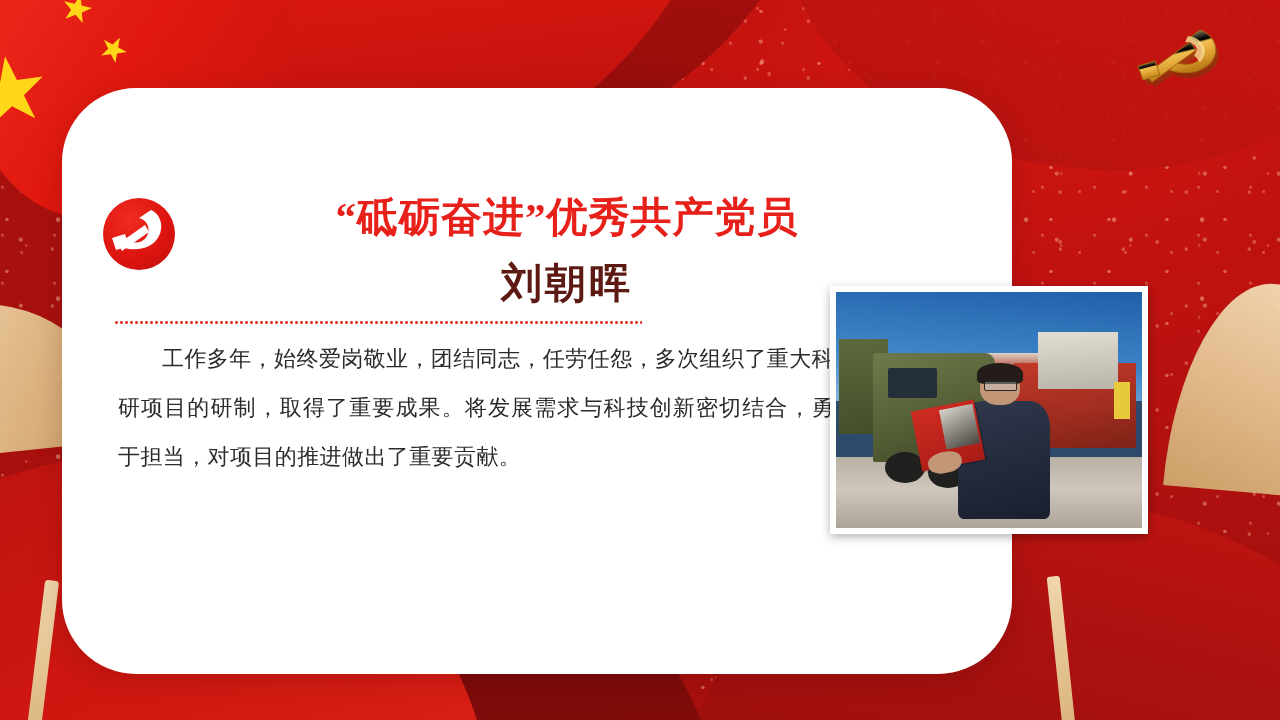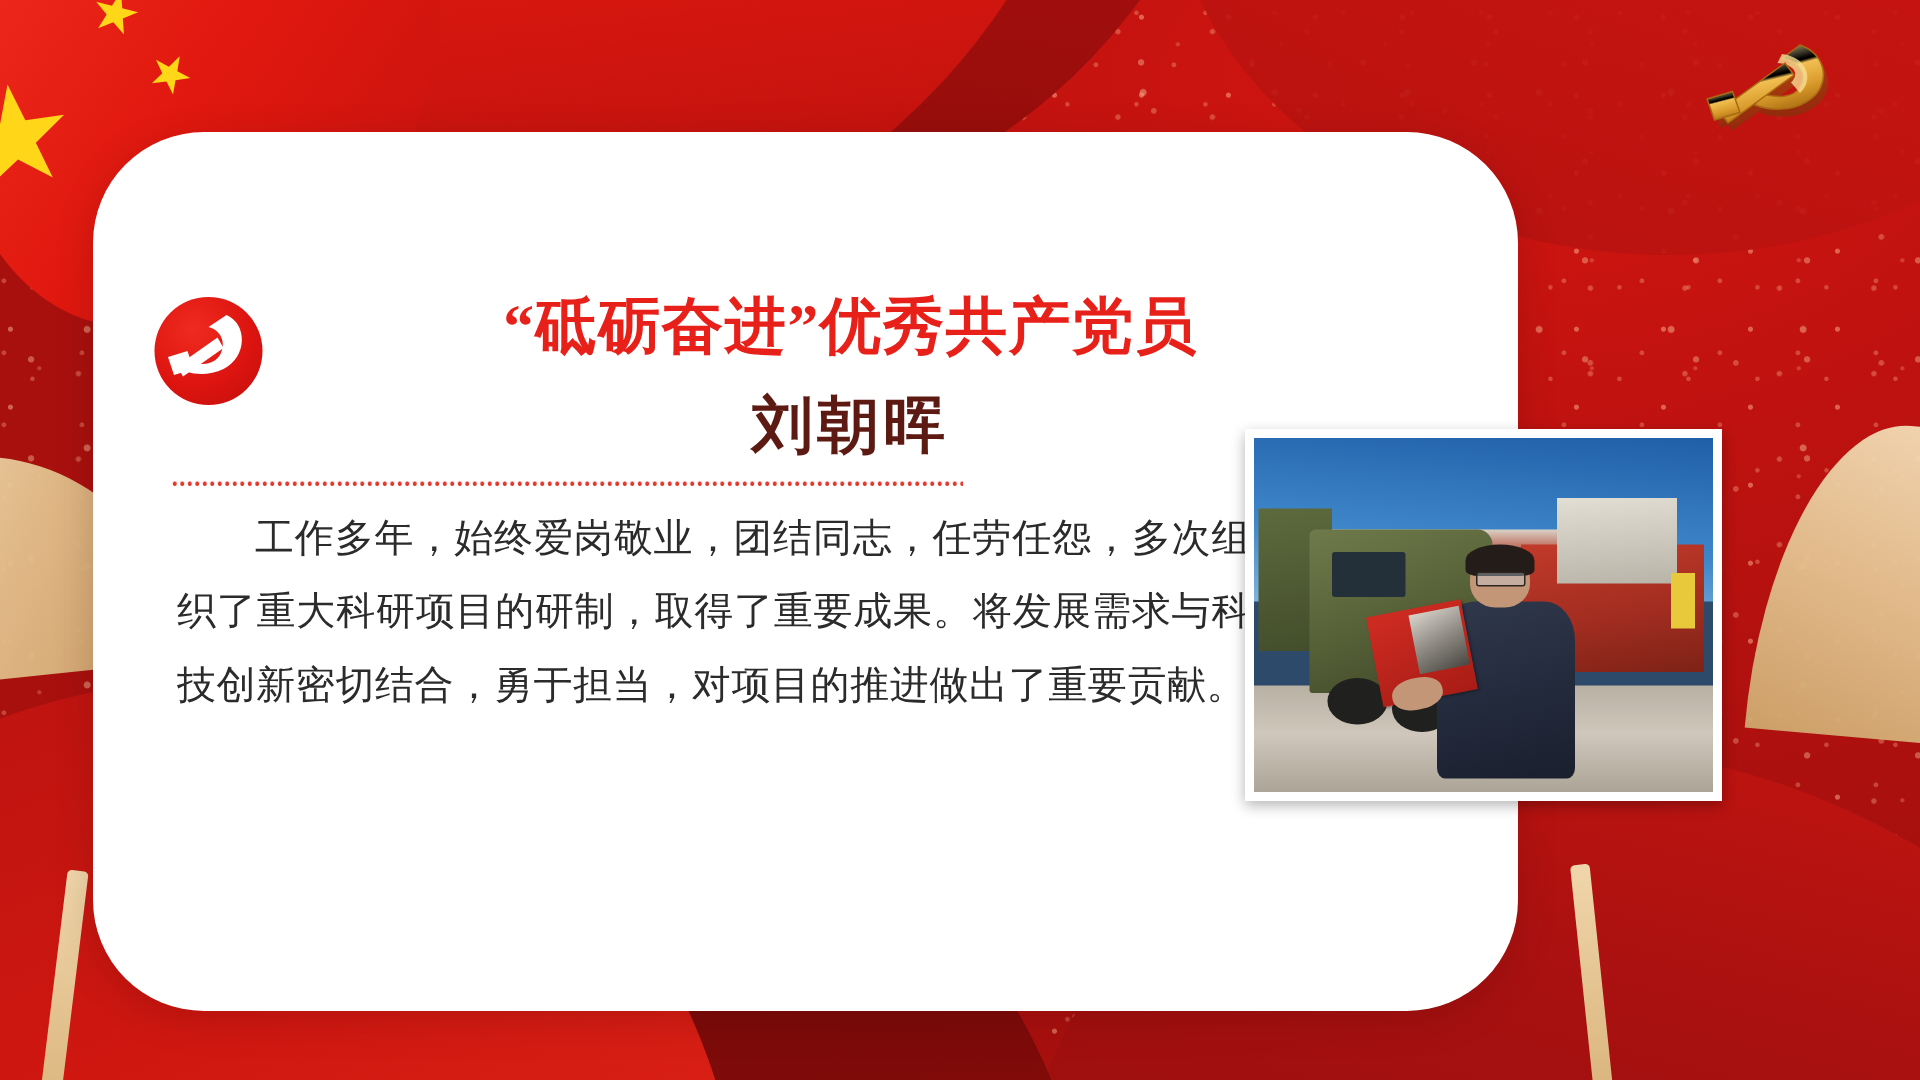--- a/index.html
+++ b/index.html
@@ -189,21 +189,21 @@
     background-image: radial-gradient(circle, #e23a2e 0 1.3px, transparent 1.6px);
     background-size: 5px 3px;
     background-repeat: repeat-x;
   }
 
   
   .body-text {
     position: absolute;
     left: 56px; top: 246px;
     width: 716px;
-    font-size: 26px;
+    font-size: 22px;
     line-height: 49px;
     color: #2b2b2b;
     text-indent: 2em;
     text-align: justify;
     text-justify: inter-ideograph;
     letter-spacing: .4px;
   }
 
   
   .photo-frame {

